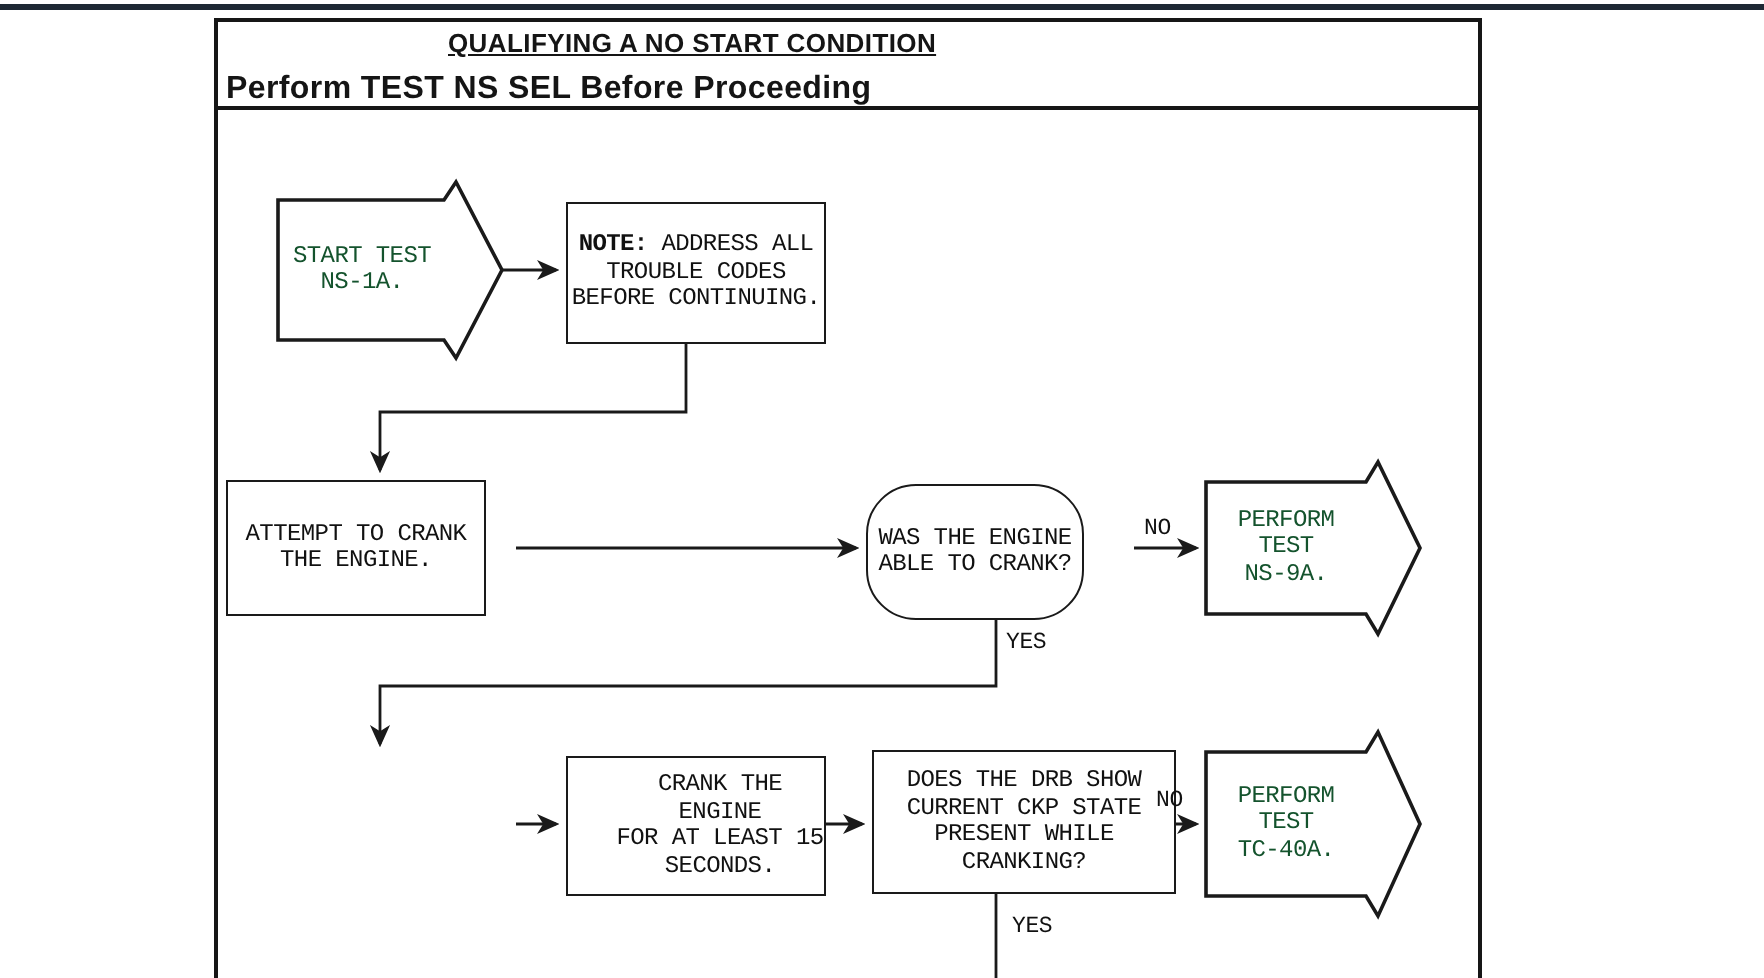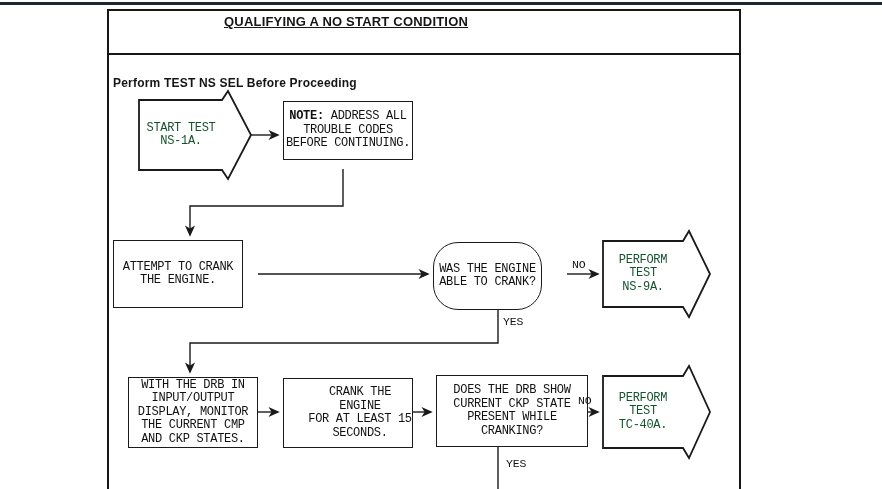--- a/index.html
+++ b/index.html
@@ -13,21 +13,21 @@
     left:107px;top:9px;width:634px;height:480px;box-sizing:border-box;
     border:2px solid #161616;border-bottom:none;background:#ffffff;
   }
   #test-id-box{
     left:107px;top:9px;width:106px;height:26px;box-sizing:border-box;
     border:2px solid #161616;background:#ffffff;
     display:flex;align-items:center;justify-content:center;
     font-weight:bold;font-size:15px;letter-spacing:.4px;
   }
   #chart-title{left:224px;top:14px;font-weight:bold;font-size:13px;letter-spacing:.2px;white-space:nowrap;text-decoration:underline;}
-  #chart-subtitle{left:113px;top:36px;font-weight:bold;font-size:12px;letter-spacing:.2px;white-space:nowrap;margin-top:40px;}
+  #chart-subtitle{left:113px;top:36px;font-weight:bold;font-size:16px;letter-spacing:.2px;white-space:nowrap;}
   #header-divider{left:107px;top:53px;width:634px;height:2px;background:#161616;}
 
   #connector-svg{left:0;top:0;width:882px;height:489px;}
 
   .node{
     box-sizing:border-box;border:1.6px solid #1a1a1a;background:#ffffff;
     display:flex;align-items:center;justify-content:center;text-align:center;
     font-family:"Liberation Mono","DejaVu Sans Mono",monospace;
     font-size:12px;line-height:13.5px;color:#111;white-space:pre-line;
     letter-spacing:-0.3px;
@@ -38,21 +38,21 @@
     font-size:12px;line-height:13.5px;color:#14532d;white-space:pre-line;
     letter-spacing:-0.3px;
   }
   .flow-label{
     font-family:"Liberation Mono","DejaVu Sans Mono",monospace;
     font-size:11.5px;color:#111;letter-spacing:-0.2px;white-space:nowrap;
   }
   .b{font-weight:bold;}
   .pre{white-space:pre;}
 
-  #node-note{left:283px;top:101px;width:130px;height:59px;}
+  #node-note{left:283px;top:101px;width:130px;height:71px;}
   #node-attempt{left:113px;top:240px;width:130px;height:68px;}
   #node-was-engine{left:433px;top:242px;width:109px;height:68px;border-radius:25px;}
   #node-drb-monitor{left:128px;top:377px;width:130px;height:71px;}
   #node-crank-15s{left:283px;top:378px;width:130px;height:70px;padding-left:24px;}
   #node-does-drb{left:436px;top:375px;width:152px;height:72px;}
 
   #start-text{left:140px;top:100px;width:82px;height:70px;}
   #ns9a-text{left:603px;top:241px;width:80px;height:66px;}
   #tc40a-text{left:603px;top:376px;width:80px;height:72px;}
 
@@ -107,27 +107,20 @@
   <div id="node-attempt" class="abs node">
     <span>ATTEMPT TO CRANK
 THE ENGINE.</span>
   </div>
 
   <div id="node-was-engine" class="abs node">
     <span>WAS THE ENGINE
 ABLE TO CRANK?</span>
   </div>
 
-  <div id="node-drb-monitor" class="abs node">
-    <span>WITH THE DRB IN
-INPUT/OUTPUT
-DISPLAY, MONITOR
-THE CURRENT CMP
-AND CKP STATES.</span>
-  </div>
 
   <div id="node-crank-15s" class="abs node">
     <span>CRANK THE ENGINE
 FOR AT LEAST 15
 SECONDS.</span>
   </div>
 
   <div id="node-does-drb" class="abs node">
     <span>DOES THE DRB SHOW
 CURRENT CKP STATE

